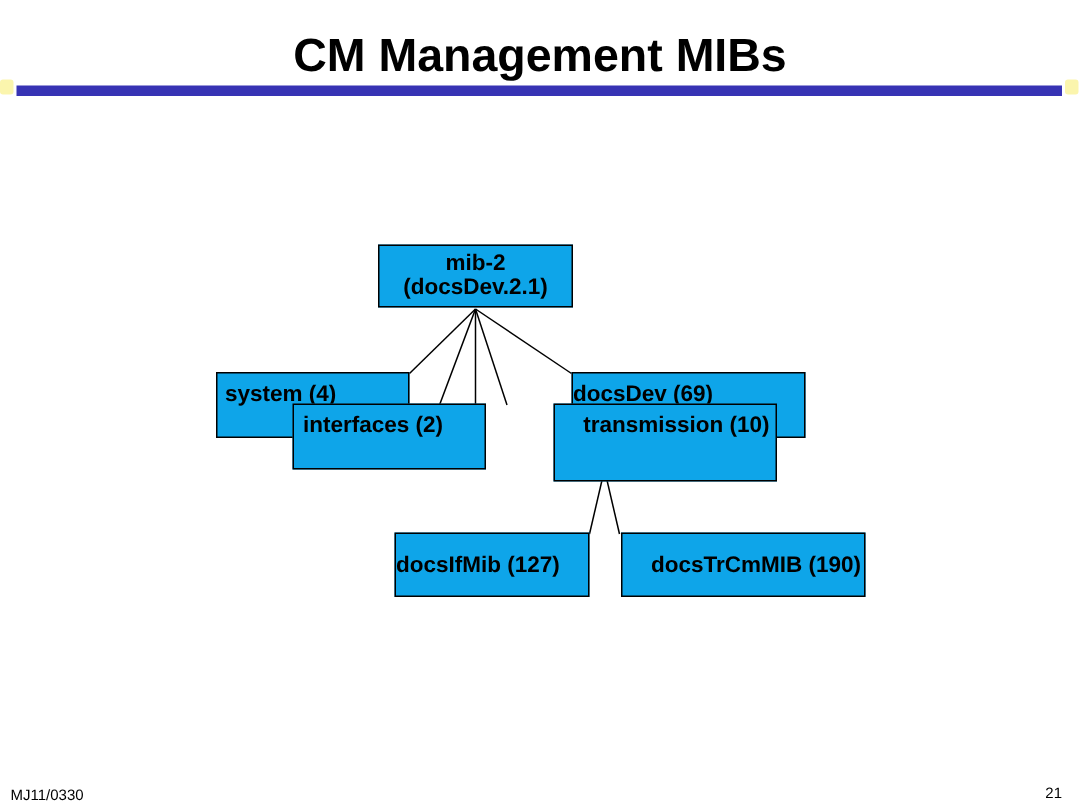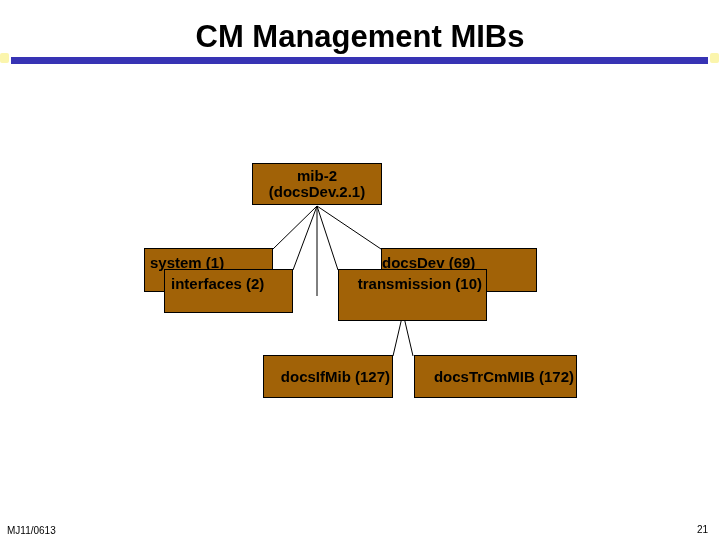--- a/index.html
+++ b/index.html
@@ -47,44 +47,44 @@
   svg.connectors {
     position: absolute;
     left: 0; top: 0;
     width: 720px; height: 540px;
     z-index: 0;
   }
 
   .node {
     position: absolute;
     box-sizing: border-box;
-    background: #a16207;
+    background: #0ea5e9;
     border: 1px solid #000000;
     font-weight: bold;
     font-size: 15px;
     line-height: 16px;
     white-space: nowrap;
     color: #000000;
   }
   .z1 { z-index: 1; }
-  .z2 { z-index: 2; }
+  .z2 { z-index: 2; margin-left: 31px; }
   .z3 { z-index: 3; }
 
   #node-mib2 {
     left: 252px; top: 163px; width: 130px; height: 42px;
     text-align: center; padding-top: 4px;
   }
   #node-mib2 .line { display: block; }
 
   #node-system       { left: 144px; top: 248px; width: 129px; height: 44px; padding: 6px 0 0 5px; }
   #node-interfaces   { left: 164px; top: 269px; width: 129px; height: 44px; padding: 6px 0 0 6px; }
   #node-docsdev      { left: 381px; top: 248px; width: 156px; height: 44px; padding: 6px 9px 0 0; text-align: left; }
   #node-transmission { left: 338px; top: 269px; width: 149px; height: 52px; padding: 6px 4px 0 0; text-align: right; }
   #node-ifmib        { left: 252px; top: 291px; width: 130px; height: 42px; text-align: center; line-height: 40px; }
-  #node-docsifmib    { left: 263px; top: 355px; width: 130px; height: 43px; text-align: right; padding-right: 2px; line-height: 41px; }
+  #node-docsifmib    { left: 263px; top: 355px; width: 130px; height: 43px; padding-right: 2px; line-height: 41px; }
   #node-docstrcmmib  { left: 414px; top: 355px; width: 163px; height: 43px; text-align: right; padding-right: 2px; line-height: 41px; }
 
   .footer-code {
     position: absolute;
     left: 7px; top: 526px;
     font-size: 10px; line-height: 10px;
     color: #000000;
   }
   .page-number {
     position: absolute;
@@ -112,40 +112,40 @@
     <line x1="403" y1="313" x2="393" y2="356" stroke="#000" stroke-width="1"></line>
     <line x1="403" y1="313" x2="413" y2="356" stroke="#000" stroke-width="1"></line>
   </svg>
 
   <div class="node z3" id="node-mib2">
     <span class="line">mib-2</span>
     <span class="line">(docsDev.2.1)</span>
   </div>
 
   <div class="node z1" id="node-system">
-    <span>system (1)</span>
+    <span>system (4)</span>
   </div>
 
   <div class="node z2" id="node-interfaces">
     <span>interfaces (2)</span>
   </div>
 
   <div class="node z1" id="node-docsdev">
     <span>docsDev (69)</span>
   </div>
 
   <div class="node z2" id="node-transmission">
     <span>transmission (10)</span>
   </div>
 
 
   <div class="node z1" id="node-docsifmib">
     <span>docsIfMib (127)</span>
   </div>
 
   <div class="node z1" id="node-docstrcmmib">
-    <span>docsTrCmMIB (172)</span>
+    <span>docsTrCmMIB (190)</span>
   </div>
 
-  <div class="footer-code">MJ11/0613</div>
+  <div class="footer-code">MJ11/0330</div>
   <div class="page-number">21</div>
 
 </div>
 
 </body></html>

